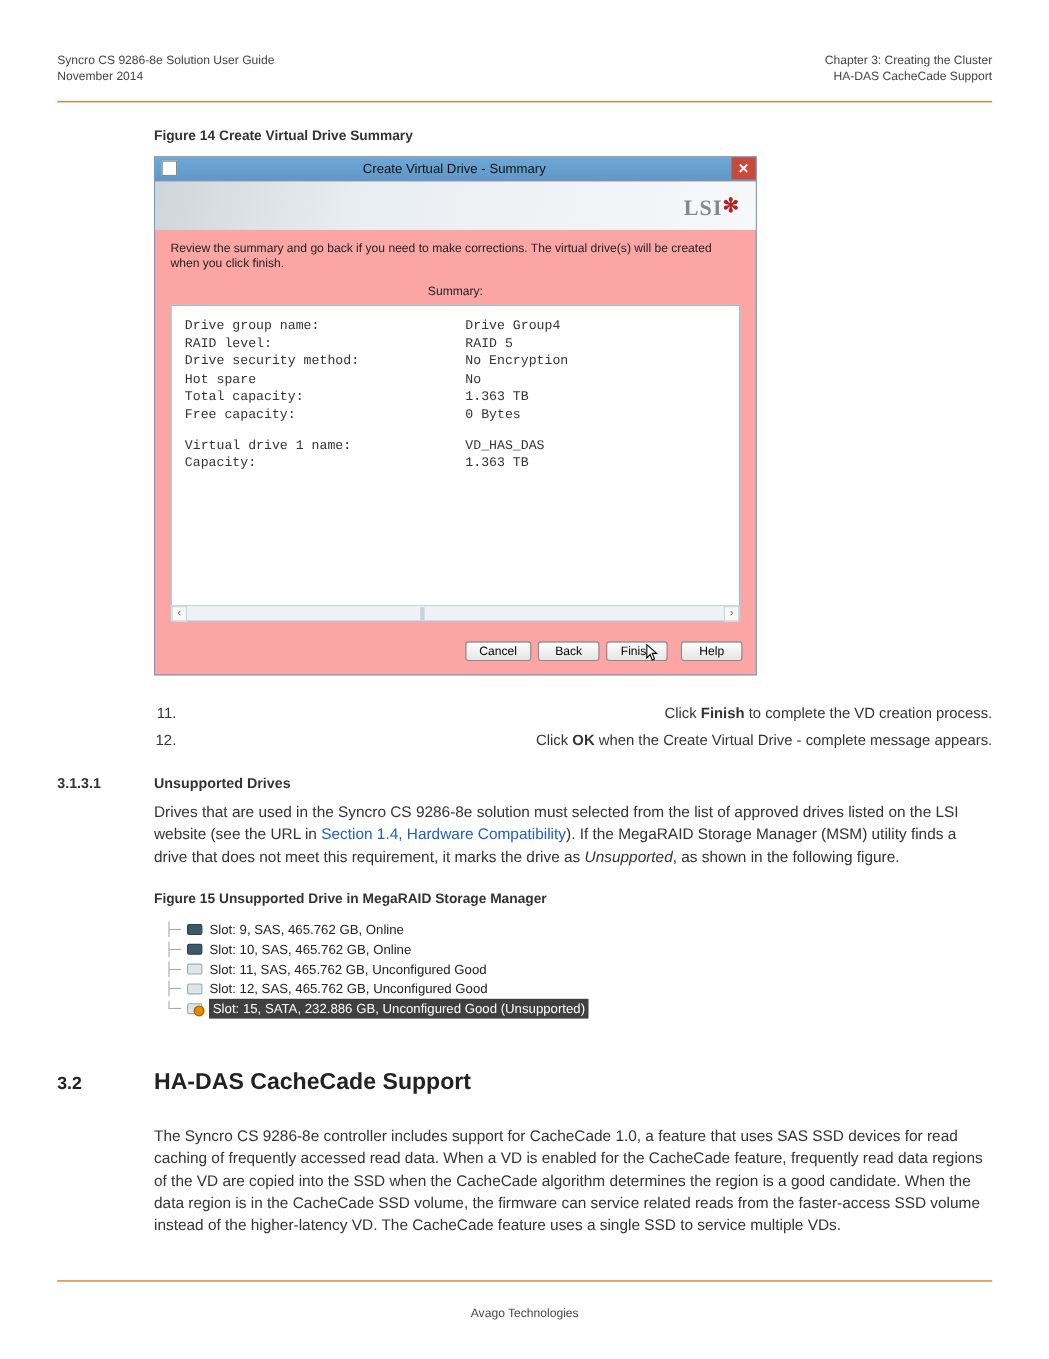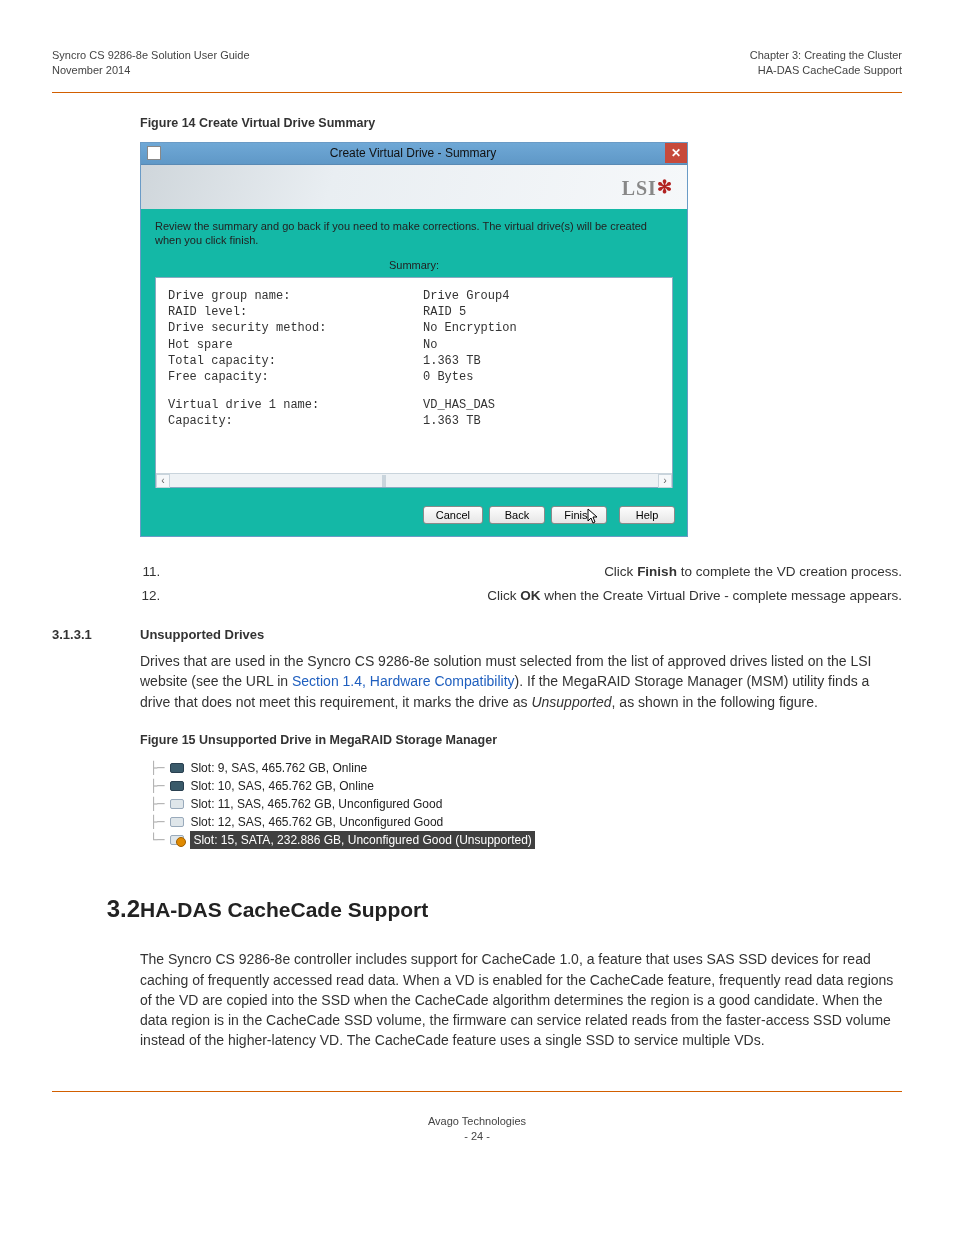--- a/index.html
+++ b/index.html
@@ -25,21 +25,21 @@
   .hdr .r { text-align: right; }
   .fig-cap {
     font-weight: 700;
     font-size: 12.5px;
     margin: 4px 0 10px 88px;
   }
   .dialog {
     width: 548px;
     margin-left: 88px;
     border: 1px solid #6a9bc6;
-    background: #14b8a6;
+    background: #fca5a5;
     font-family: Tahoma, "Segoe UI", Arial, sans-serif;
     font-size: 11px;
     color: #222;
   }
   .dlg-title {
     display: flex;
     align-items: center;
     background: linear-gradient(#6fa8d6,#5f98c7);
     border-bottom: 1px solid #5a8ab4;
     height: 22px;
@@ -89,21 +89,21 @@
   .dlg-body { padding: 10px 14px 8px 14px; }
   .dlg-instr { font-size: 11px; color: #222; margin-bottom: 10px; }
   .dlg-sumlbl { font-size: 11px; margin-bottom: 4px; text-align: center; }
   .summary-box {
     background: #fff;
     border: 1px solid #8aa9c1;
     padding: 10px 12px 12px 12px;
     font-family: "Courier New", monospace;
     font-size: 12px;
     color: #333;
-    height: 211px;
+    height: 288px;
     position: relative;
   }
   .summary-row { display: flex; }
   .summary-row .k { width: 255px; }
   .summary-box .scrollbar {
     position: absolute;
     left: 0; right: 0; bottom: 0;
     height: 14px;
     border-top: 1px solid #c9d4dc;
     background: #eef2f5;
@@ -199,21 +199,21 @@
     color: #fff;
     padding: 0 3px;
   }
   .main-sec {
     display: flex;
     align-items: baseline;
     margin: 44px 0 24px 0;
     font-weight: 700;
     color: #222;
   }
-  .main-sec .num { width: 88px; font-size: 24px; text-align: right; }
+  .main-sec .num { width: 88px; font-size: 16px; }
   .main-sec .title { font-size: 21px; }
   .ftr {
     border-top: 1px solid #d25f00;
     margin-top: 40px;
     padding-top: 22px;
     text-align: center;
     font-size: 11px;
     color: #444;
   }
 </style>
@@ -350,14 +350,13 @@
   </div>
 
 <div class="main-sec">
   <span class="num">3.2</span>
   <span class="title">HA-DAS CacheCade Support</span>
 </div>
 <p class="body-p">The Syncro CS 9286-8e controller includes support for CacheCade 1.0, a feature that uses SAS SSD devices for read caching of frequently accessed read data. When a VD is enabled for the CacheCade feature, frequently read data regions of the VD are copied into the SSD when the CacheCade algorithm determines the region is a good candidate. When the data region is in the CacheCade SSD volume, the firmware can service related reads from the faster-access SSD volume instead of the higher-latency VD. The CacheCade feature uses a single SSD to service multiple VDs.</p>
 
 <div class="ftr">
   <div>Avago Technologies</div>
-  <div>- 24 -</div>
 </div>
 
 </body></html>

